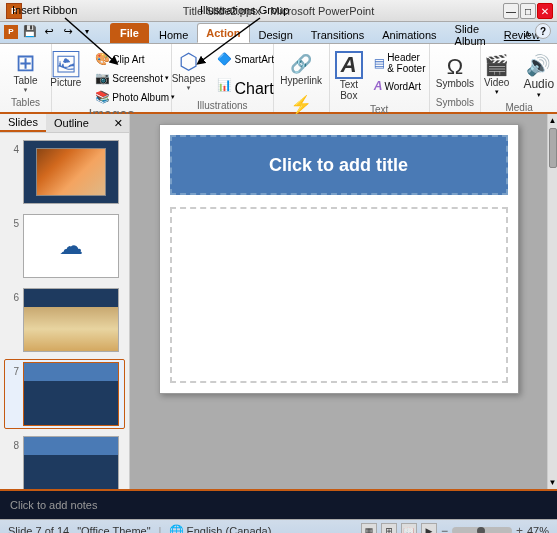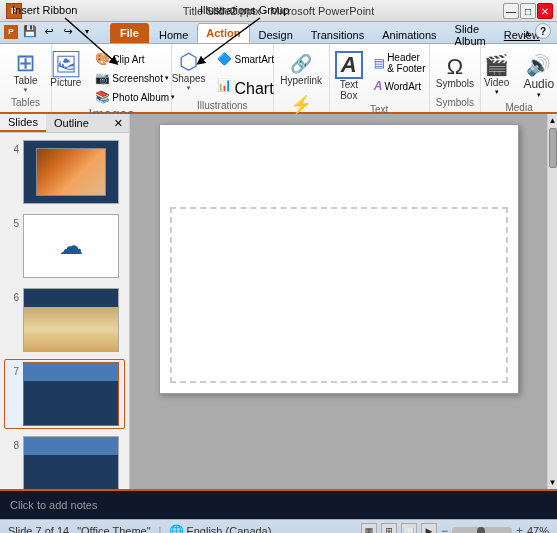--- a/index.html
+++ b/index.html
@@ -250,20 +250,23 @@
           </div>
         </div>
 
       </div>
     </div>
 
     <div style="flex:1;background:#acacac;display:flex;flex-direction:column;align-items:center;justify-content:flex-start;padding:10px;position:relative;">
 
       <div style="width:360px;height:270px;background:#fff;border:1px solid #999;position:relative;box-shadow:2px 2px 6px rgba(0,0,0,0.3);">
 
+        <div style="position:absolute;top:10px;left:10px;right:10px;height:60px;background:#4a7ab5;border:2px dashed #7aa0c8;display:flex;align-items:center;justify-content:center;cursor:pointer;">
+          <span style="color:#fff;font-size:18px;font-weight:bold;">Click to add title</span>
+        </div>
 
         <div style="position:absolute;top:82px;left:10px;right:10px;bottom:10px;border:2px dashed #ccc;cursor:pointer;"></div>
       </div>
     </div>
 
     <div style="width:10px;background:#e0e0e0;border-left:1px solid #ccc;display:flex;flex-direction:column;align-items:center;">
       <div style="font-size:8px;cursor:pointer;padding:2px;">▲</div>
       <div style="height:40px;background:#aaa;border:1px solid #888;border-radius:2px;width:8px;margin:1px;cursor:pointer;"></div>
       <div style="font-size:8px;cursor:pointer;padding:2px;margin-top:auto;">▼</div>
     </div>

